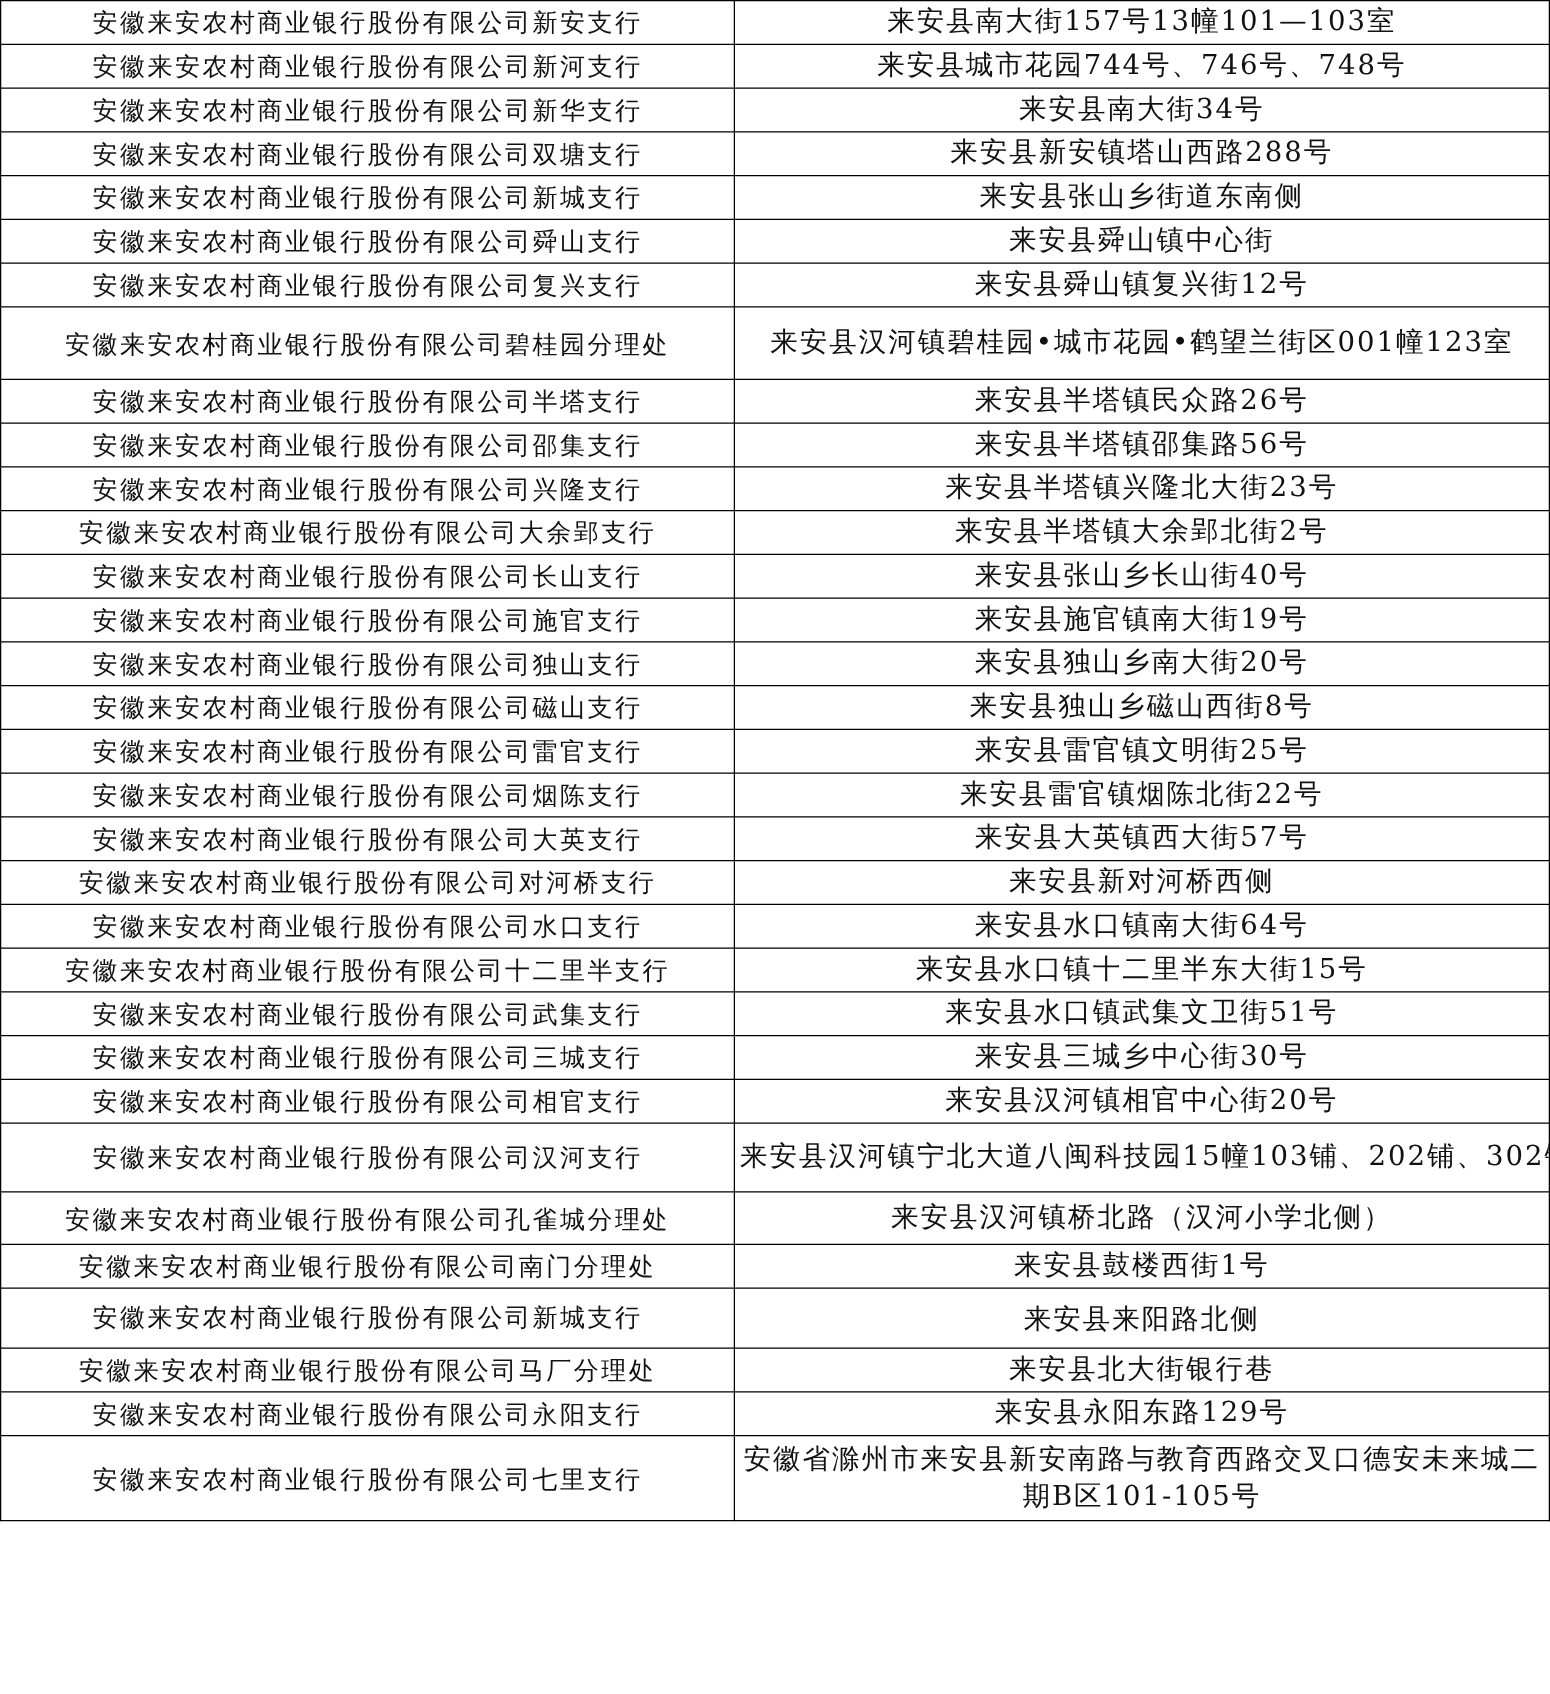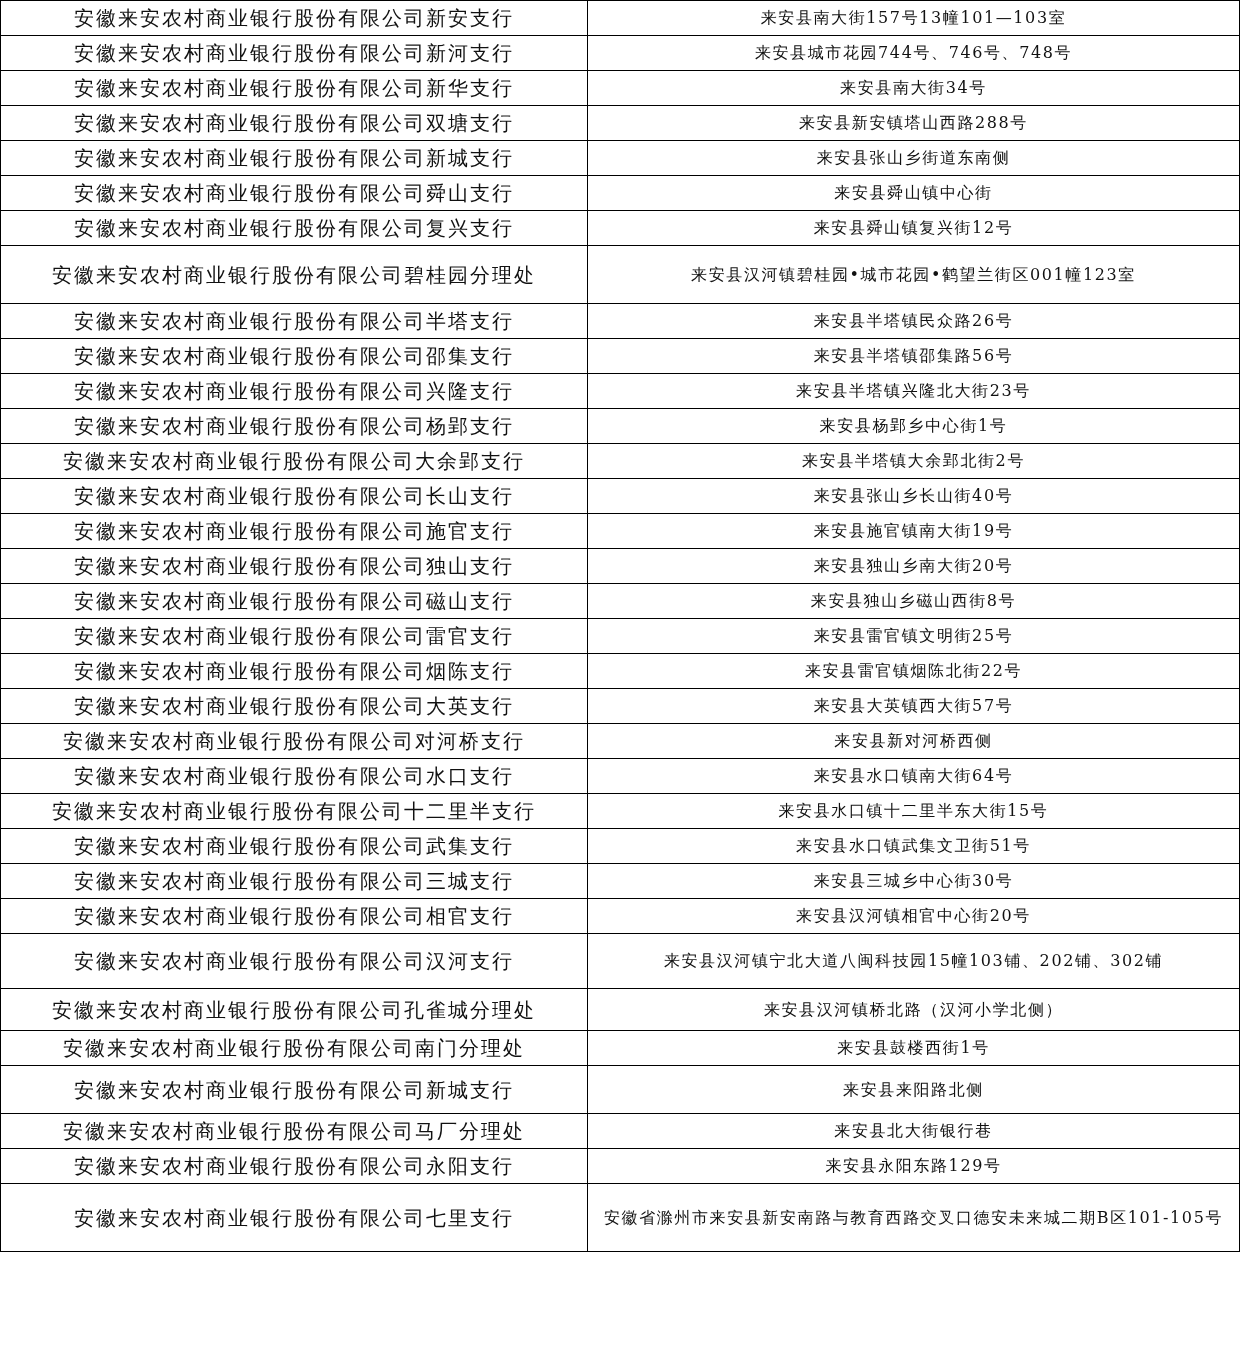--- a/index.html
+++ b/index.html
@@ -27,21 +27,21 @@
       text-align: center;
       vertical-align: middle;
       padding: 0 4px;
       font-size: 20px;
       letter-spacing: 2px;
       line-height: 26px;
       white-space: nowrap;
       overflow: hidden;
     }
     table.branches td.addr {
-      font-size: 16px;
+      font-size: 22px;
       letter-spacing: 1.6px;
     }
     table.branches td.wrap {
       white-space: normal;
       line-height: 30px;
     }
     tr.h37 td { height: 34px; }
     tr.h44 td { height: 41px; margin-left: 41px; }
     tr.h50 td { height: 47px; font-family: Liberation Serif, serif; }
     tr.h57 td { height: 54px; }
@@ -93,24 +93,20 @@
         <td class="name">安徽来安农村商业银行股份有限公司半塔支行</td>
         <td class="addr">来安县半塔镇民众路26号</td>
       </tr>
       <tr class="h37">
         <td class="name">安徽来安农村商业银行股份有限公司邵集支行</td>
         <td class="addr">来安县半塔镇邵集路56号</td>
       </tr>
       <tr class="h37">
         <td class="name">安徽来安农村商业银行股份有限公司兴隆支行</td>
         <td class="addr">来安县半塔镇兴隆北大街23号</td>
-      </tr>
-      <tr class="h37">
-        <td class="name">安徽来安农村商业银行股份有限公司杨郢支行</td>
-        <td class="addr">来安县杨郢乡中心街1号</td>
       </tr>
       <tr class="h37">
         <td class="name">安徽来安农村商业银行股份有限公司大余郢支行</td>
         <td class="addr">来安县半塔镇大余郢北街2号</td>
       </tr>
       <tr class="h37">
         <td class="name">安徽来安农村商业银行股份有限公司长山支行</td>
         <td class="addr">来安县张山乡长山街40号</td>
       </tr>
       <tr class="h37">

